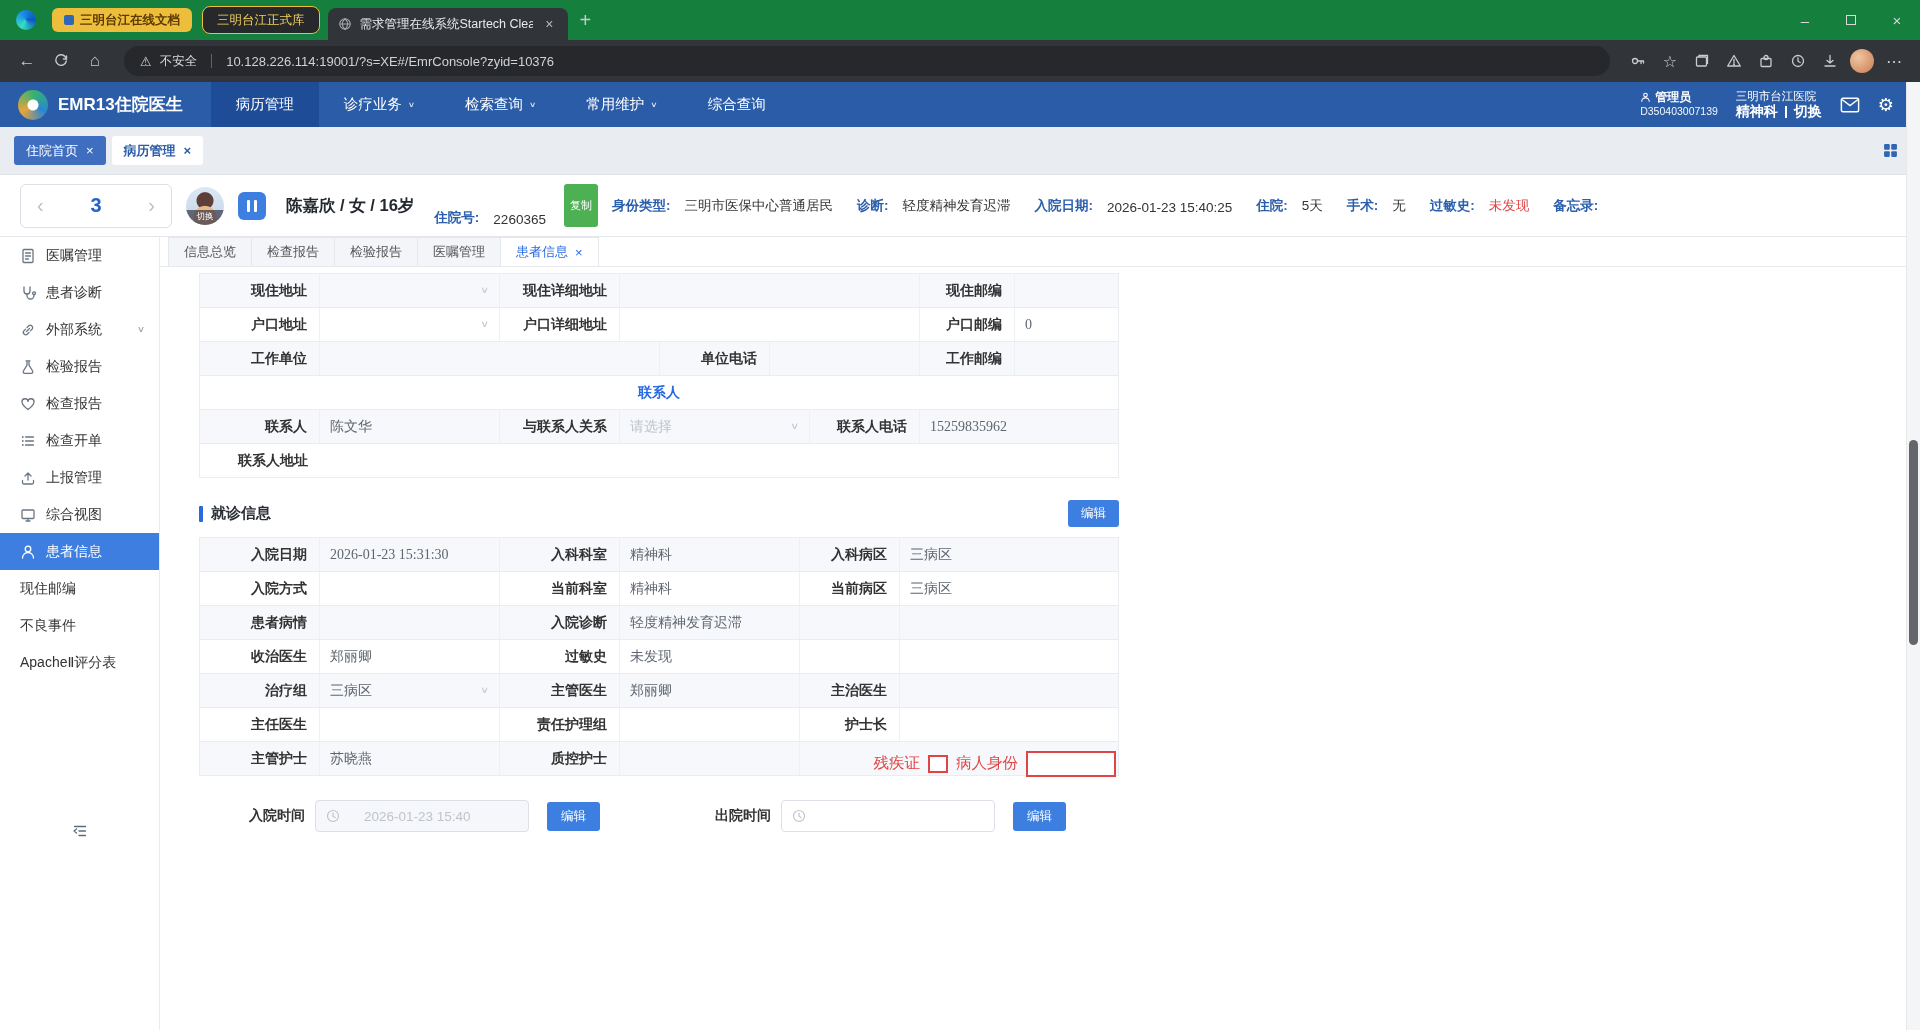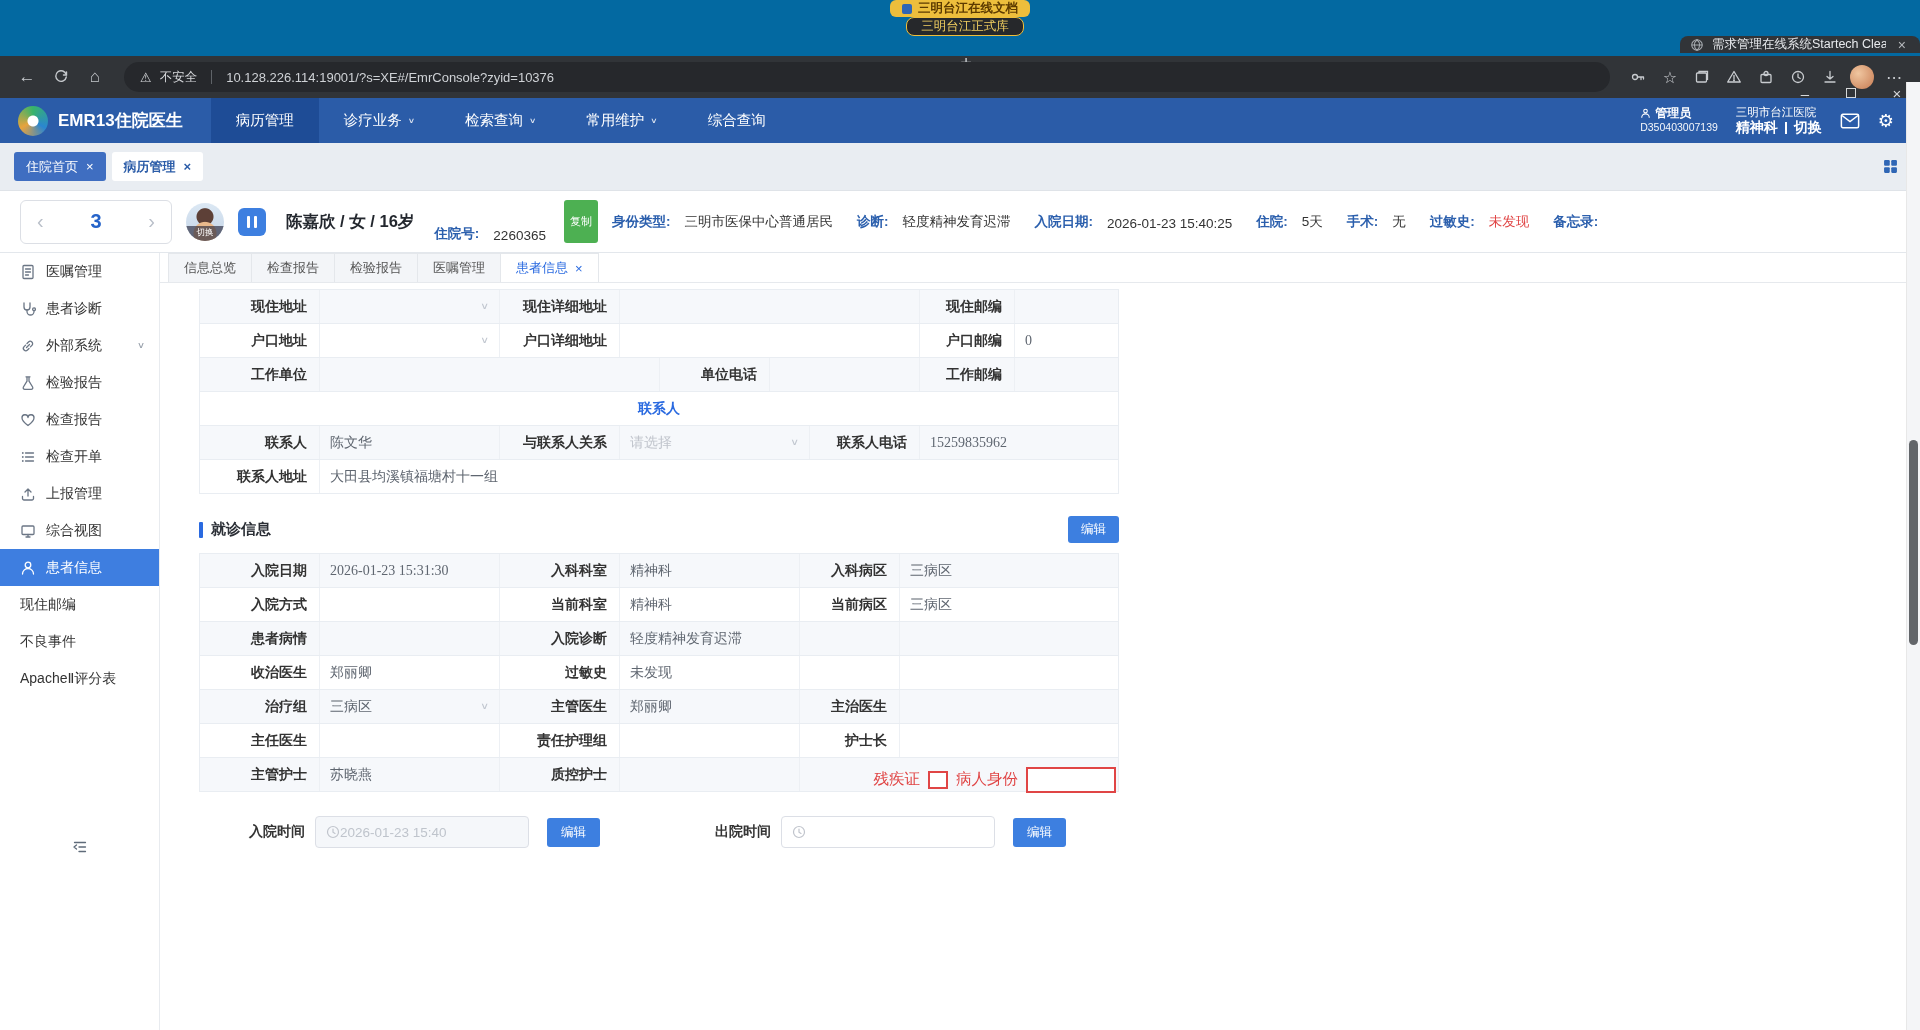--- a/index.html
+++ b/index.html
@@ -5,21 +5,21 @@
   :root{
     --header-blue:#2b5ca8; --nav-active:#1e4c96; --accent:#2a6ae0; --label-blue:#2b5fad;
     --sidebar-active:#3e7ee0; --btn-blue:#3d7fe0; --red:#e04545; --green:#4db052; --yellow:#edbe3c;
   }
   *{box-sizing:border-box;margin:0;padding:0;}
   body{width:1920px;height:1030px;overflow:hidden;position:relative;background:#fff;
        font-family:"Liberation Sans","DejaVu Sans",sans-serif;color:#333;}
   svg{display:block;}
 
   
-  .titlebar{height:56px;background:#0369a1;display:flex;align-items:center;flex-direction:column;}
+  .titlebar{height:40px;background:#15803d;display:flex;align-items:center;}
   .edge-logo{width:20px;height:20px;border-radius:50%;margin:0 16px 0 16px;
     background:conic-gradient(from 210deg,#35e0c0,#1b8de8,#0b57c2,#35e0c0);}
   .tgchip{height:24px;background:var(--yellow);color:#5c3a00;border-radius:6px;display:flex;
     align-items:center;padding:0 12px;font-size:12.5px;font-weight:bold;gap:6px;}
   .tg-dot{width:10px;height:10px;border-radius:2px;background:#2f66b5;display:inline-block;}
   .gtab{height:28px;margin-left:10px;border:1px solid var(--yellow);border-radius:8px;color:#f3d060;
     font-size:12.5px;display:flex;align-items:center;padding:0 14px;background:#26282b;}
   .btab{height:32px;align-self:flex-end;margin-left:8px;width:240px;background:#313438;
     border-radius:8px 8px 0 0;display:flex;align-items:center;padding:0 10px;gap:8px;}
   .btab-label{color:#e8eaed;font-size:12.5px;white-space:nowrap;overflow:hidden;flex:1;}
@@ -142,21 +142,21 @@
   .sect{display:flex;align-items:center;width:920px;margin:22px 0 10px;}
   .sect-bar{width:4px;height:16px;background:var(--accent);border-radius:1px;margin-right:8px;}
   .sect-title{font-weight:bold;font-size:15px;color:#2b2f36;}
   .btn-edit{margin-left:auto;background:var(--btn-blue);color:#fff;font-size:12.5px;padding:5px 13px;
     border-radius:3px;border:none;}
   .btn-edit2{background:var(--btn-blue);color:#fff;font-size:12.5px;padding:6px 14px;border-radius:3px;border:none;}
 
   .ffoot{display:flex;align-items:center;margin:24px 0 0 50px;font-size:14px;}
   .flab{font-weight:bold;color:#333;white-space:nowrap;}
   .finput{width:214px;height:32px;border:1px solid #dcdfe6;border-radius:4px;display:flex;align-items:center;
-    padding:0 10px;gap:0;margin-left:10px;background:#fff;color:#c0c4cc;font-size:13.5px;}
+    padding:0 10px;gap:24px;margin-left:10px;background:#fff;color:#c0c4cc;font-size:13.5px;}
   .finput.disabled{background:#f5f7fa;color:#bfc4cc;}
   .ffoot .btn-edit2{margin-left:18px;}
   .flab.second{margin-left:115px;}
 
   
   .vscroll{position:absolute;right:0;top:82px;bottom:0;width:14px;background:#f4f5f7;border-left:1px solid #e8e8e8;}
   .vthumb{position:absolute;top:358px;height:205px;left:2px;right:2px;background:#63666a;border-radius:6px;}
 </style>
 </head>
 <body>
@@ -536,21 +536,20 @@
           <div class="cell lbl">与联系人关系</div>
           <div class="cell val">
             <span class="ph">请选择</span>
             <span class="dd">∨</span>
           </div>
           <div class="cell lbl">联系人电话</div>
           <div class="cell val">15259835962</div>
         </div>
         <div class="trow g-d">
           <div class="cell lbl">联系人地址</div>
-          <div class="cell val">大田县均溪镇福塘村十一组</div>
         </div>
       </div>
 
       <div class="sect">
         <span class="sect-bar"></span>
         <span class="sect-title">就诊信息</span>
         <button class="btn-edit">编辑</button>
       </div>
 
       <div class="dtable">

